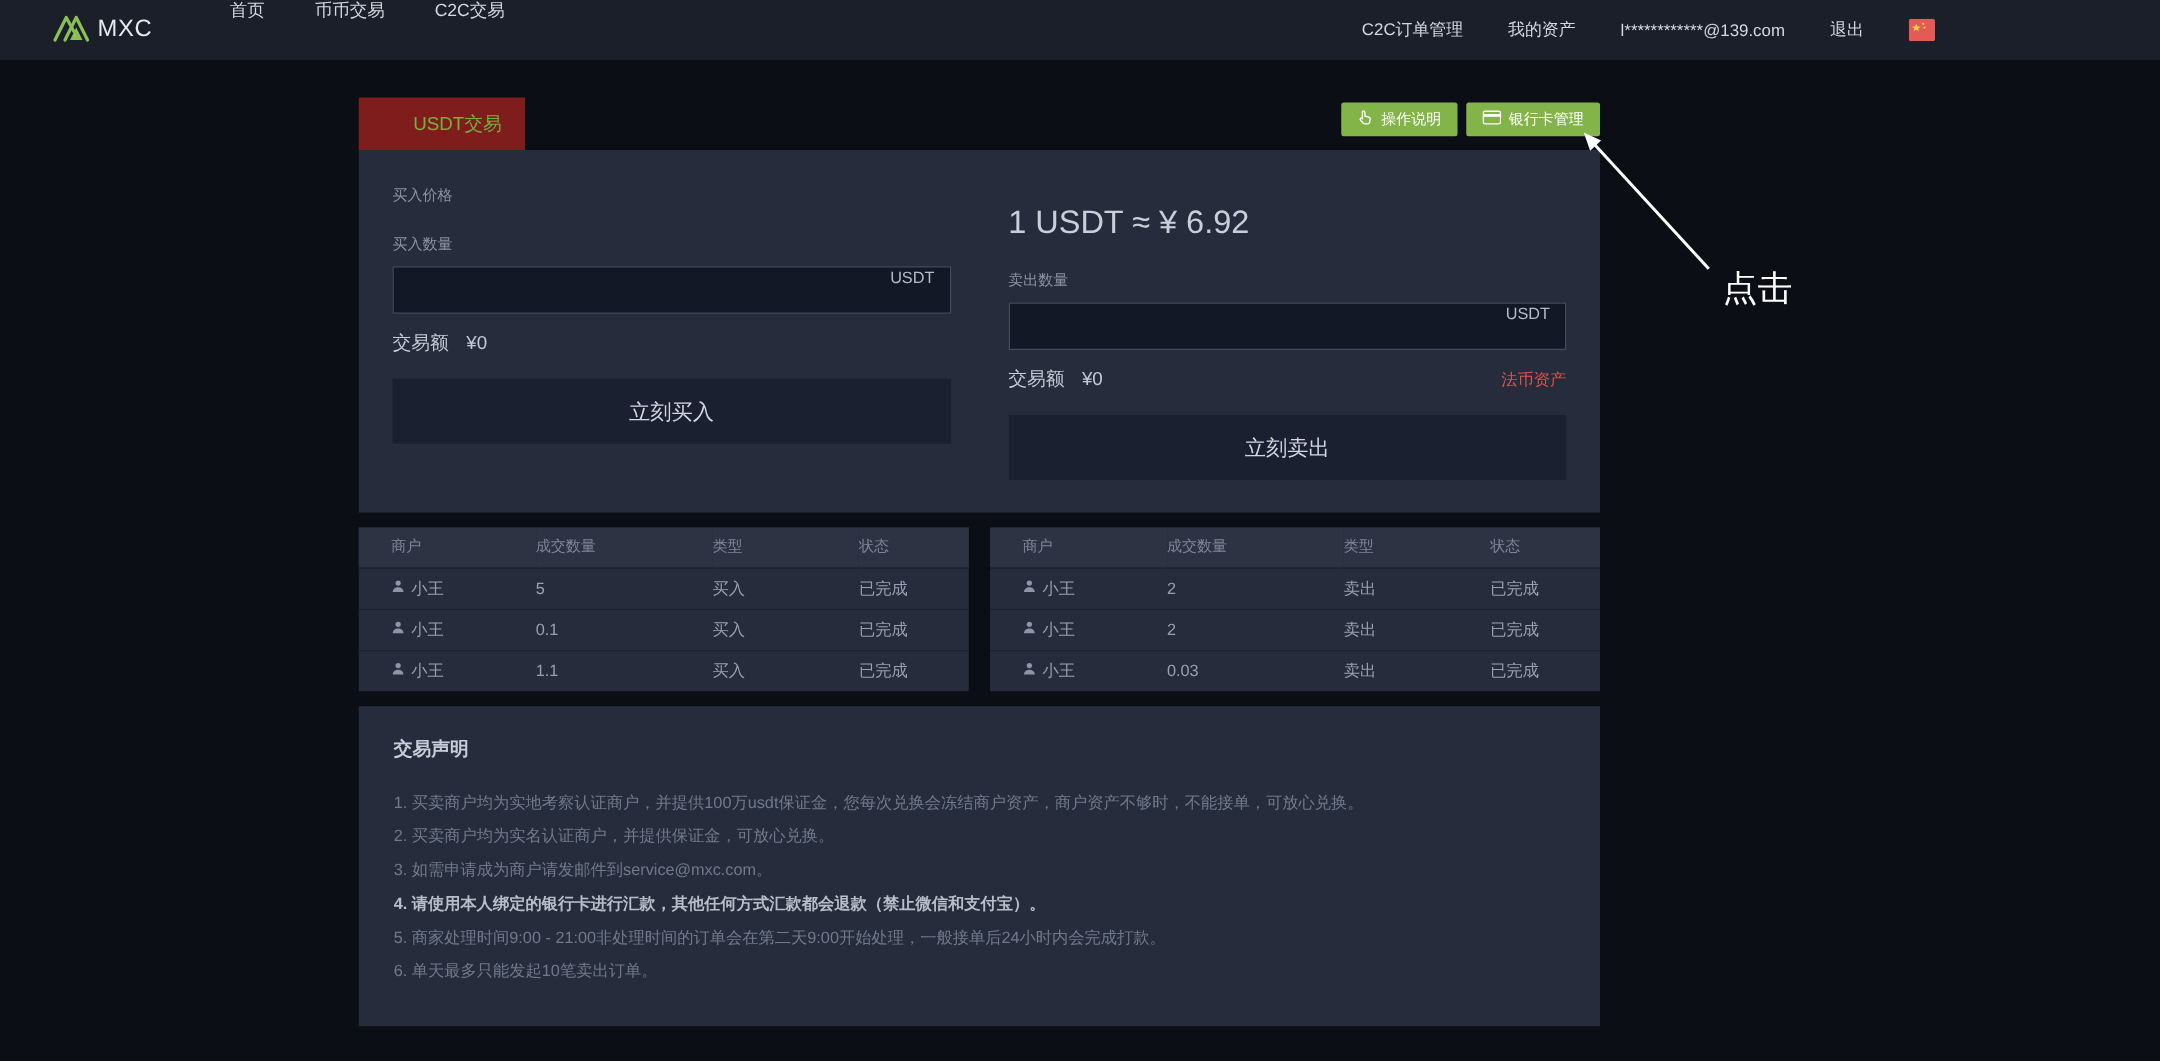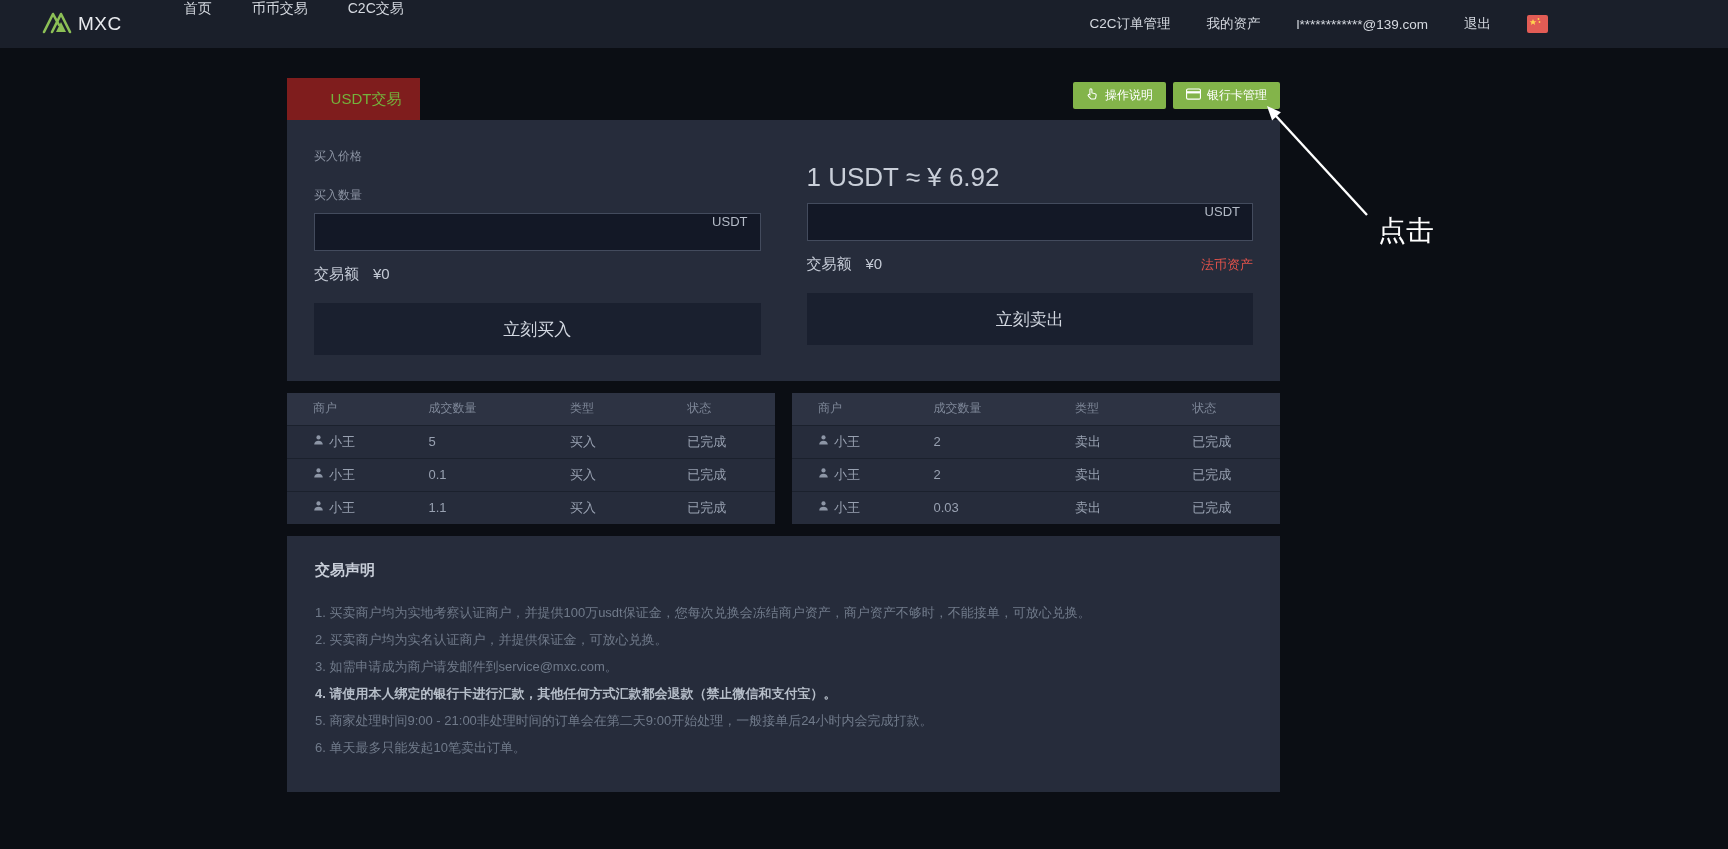--- a/index.html
+++ b/index.html
@@ -137,20 +137,21 @@
         </div>
         <div class="total-row">
           <span class="total-label">交易额</span>
           <span class="total-value">¥0</span>
         </div>
         <div class="big-btn">立刻买入</div>
       </div>
 
       <div class="col">
         <div class="price">1 USDT ≈ ¥ 6.92</div>
+        <div class="small-label amount-label">卖出数量</div>
         <div class="inputbox">
           <input type="text" value="" style="">
           <span class="unit">USDT</span>
         </div>
         <div class="total-row">
           <span class="total-label">交易额</span>
           <span class="total-value">¥0</span>
           <span class="fiat-link">法币资产</span>
         </div>
         <div class="big-btn">立刻卖出</div>

